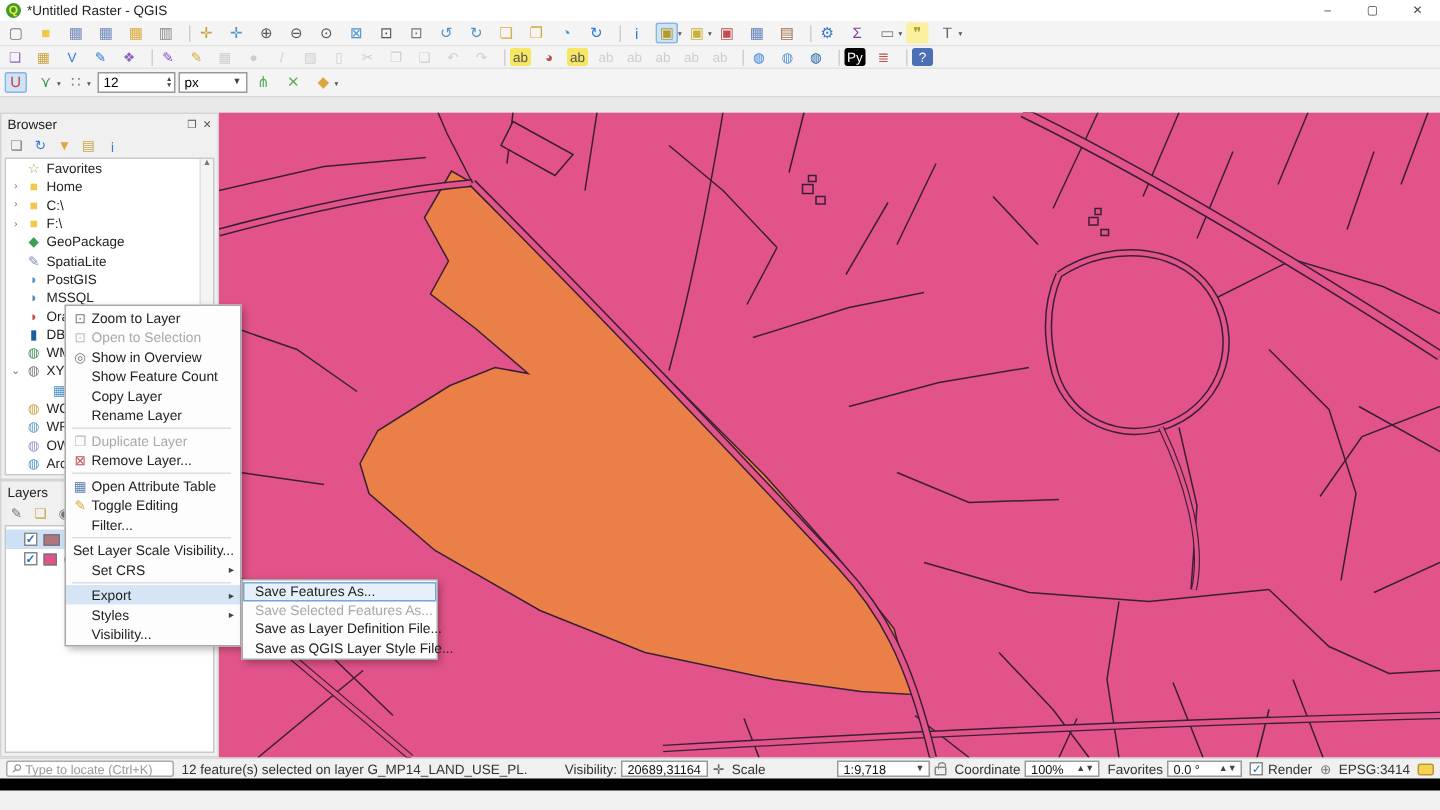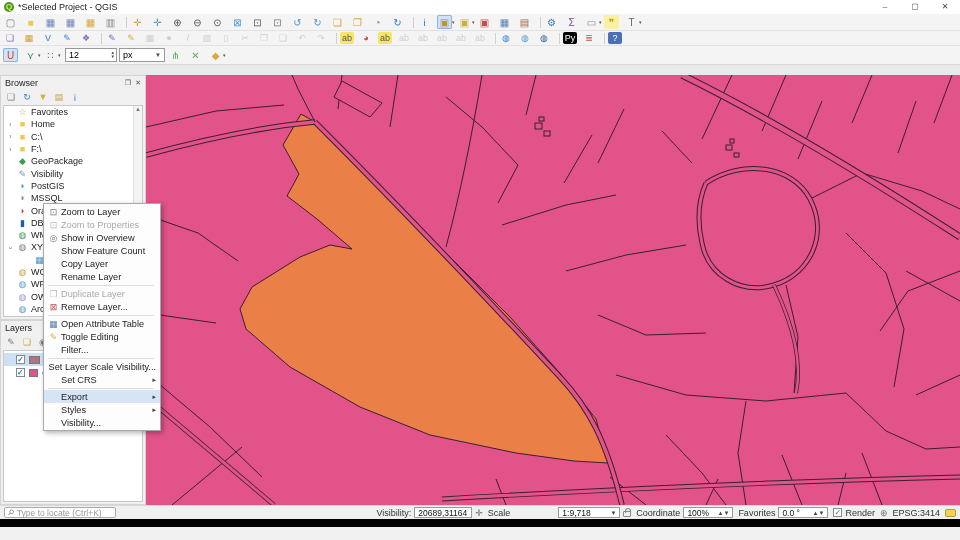--- a/index.html
+++ b/index.html
@@ -91,21 +91,21 @@
   .balloon { width:11px; height:8px; background:#f6d154; border:1px solid #b89a30; border-radius:2px; }
   .blackstrip { height:8px; background:#000; }
 </style>
 </head>
 <body>
 
 <div id="app">
 
   <div class="titlebar">
     <span class="qlogo">Q</span>
-    <span>*Selected Project - QGIS</span>
+    <span>*Untitled Raster - QGIS</span>
     <div class="winbtns">
 
     <span class="winbtn">–</span>
         <span class="winbtn">▢</span>
         <span class="winbtn">✕</span>
       </div>
   </div>
 
 
   <div class="toolbar tb1">
@@ -484,21 +484,21 @@
               <span>F:\</span>
             </div>
               <div class="tree-item">
               <span class="exp"></span>
               <span class="ti-icon" style="color: rgb(58, 157, 90);">◆</span>
               <span>GeoPackage</span>
             </div>
               <div class="tree-item">
               <span class="exp"></span>
               <span class="ti-icon" style="color: rgb(122, 143, 184);">✎</span>
-              <span>Visibility</span>
+              <span>SpatiaLite</span>
             </div>
               <div class="tree-item">
               <span class="exp"></span>
               <span class="ti-icon" style="color: rgb(79, 148, 205);">◗</span>
               <span>PostGIS</span>
             </div>
               <div class="tree-item">
               <span class="exp"></span>
               <span class="ti-icon" style="color: rgb(90, 143, 176);">◗</span>
               <span>MSSQL</span>
@@ -663,21 +663,21 @@
 
     <div class="cmenu">
 
     <div class="cm-item">
         <span class="cm-icon" style="color: rgb(119, 119, 119);">⊡</span>
         <span class="cm-label">Zoom to Layer</span>
         <span class="cm-arrow"></span>
       </div>
         <div class="cm-item dis">
         <span class="cm-icon" style="color: rgb(187, 187, 187);">⊡</span>
-        <span class="cm-label">Zoom to Properties</span>
+        <span class="cm-label">Open to Selection</span>
         <span class="cm-arrow"></span>
       </div>
         <div class="cm-item">
         <span class="cm-icon" style="color: rgb(119, 119, 119);">◎</span>
         <span class="cm-label">Show in Overview</span>
         <span class="cm-arrow"></span>
       </div>
         <div class="cm-item">
         <span class="cm-icon"></span>
         <span class="cm-label">Show Feature Count</span>
@@ -758,28 +758,44 @@
         <span class="cm-label">Styles</span>
         <span class="cm-arrow">▸</span>
       </div>
         <div class="cm-item">
         <span class="cm-icon"></span>
         <span class="cm-label">Visibility...</span>
         <span class="cm-arrow"></span>
       </div>
       </div>
 
+    <div class="smenu">
+
+    <div class="sm-item hl">
+        <span>Save Features As...</span>
+      </div>
+        <div class="sm-item dis">
+        <span>Save Selected Features As...</span>
+      </div>
+        <div class="sm-item">
+        <span>Save as Layer Definition File...</span>
+      </div>
+        <div class="sm-item">
+        <span>Save as QGIS Layer Style File...</span>
+      </div>
+      </div>
 
   </div>
 
   <div class="status">
     <span class="locate">
       <span class="mag-ico">⚲</span>
       <span>Type to locate (Ctrl+K)</span>
     </span>
+    <span>12 feature(s) selected on layer G_MP14_LAND_USE_PL.</span>
     <span class="rightside">
       <span class="sgroup">
         <span>Visibility:</span>
         <span class="sfield f-coord">20689,31164</span>
         <span style="color:#666;font-size:9px">✛</span>
       </span>
       <span class="sgroup">
         <span>Scale</span>
         <span class="sfield f-scale">
           <span>1:9,718</span>

